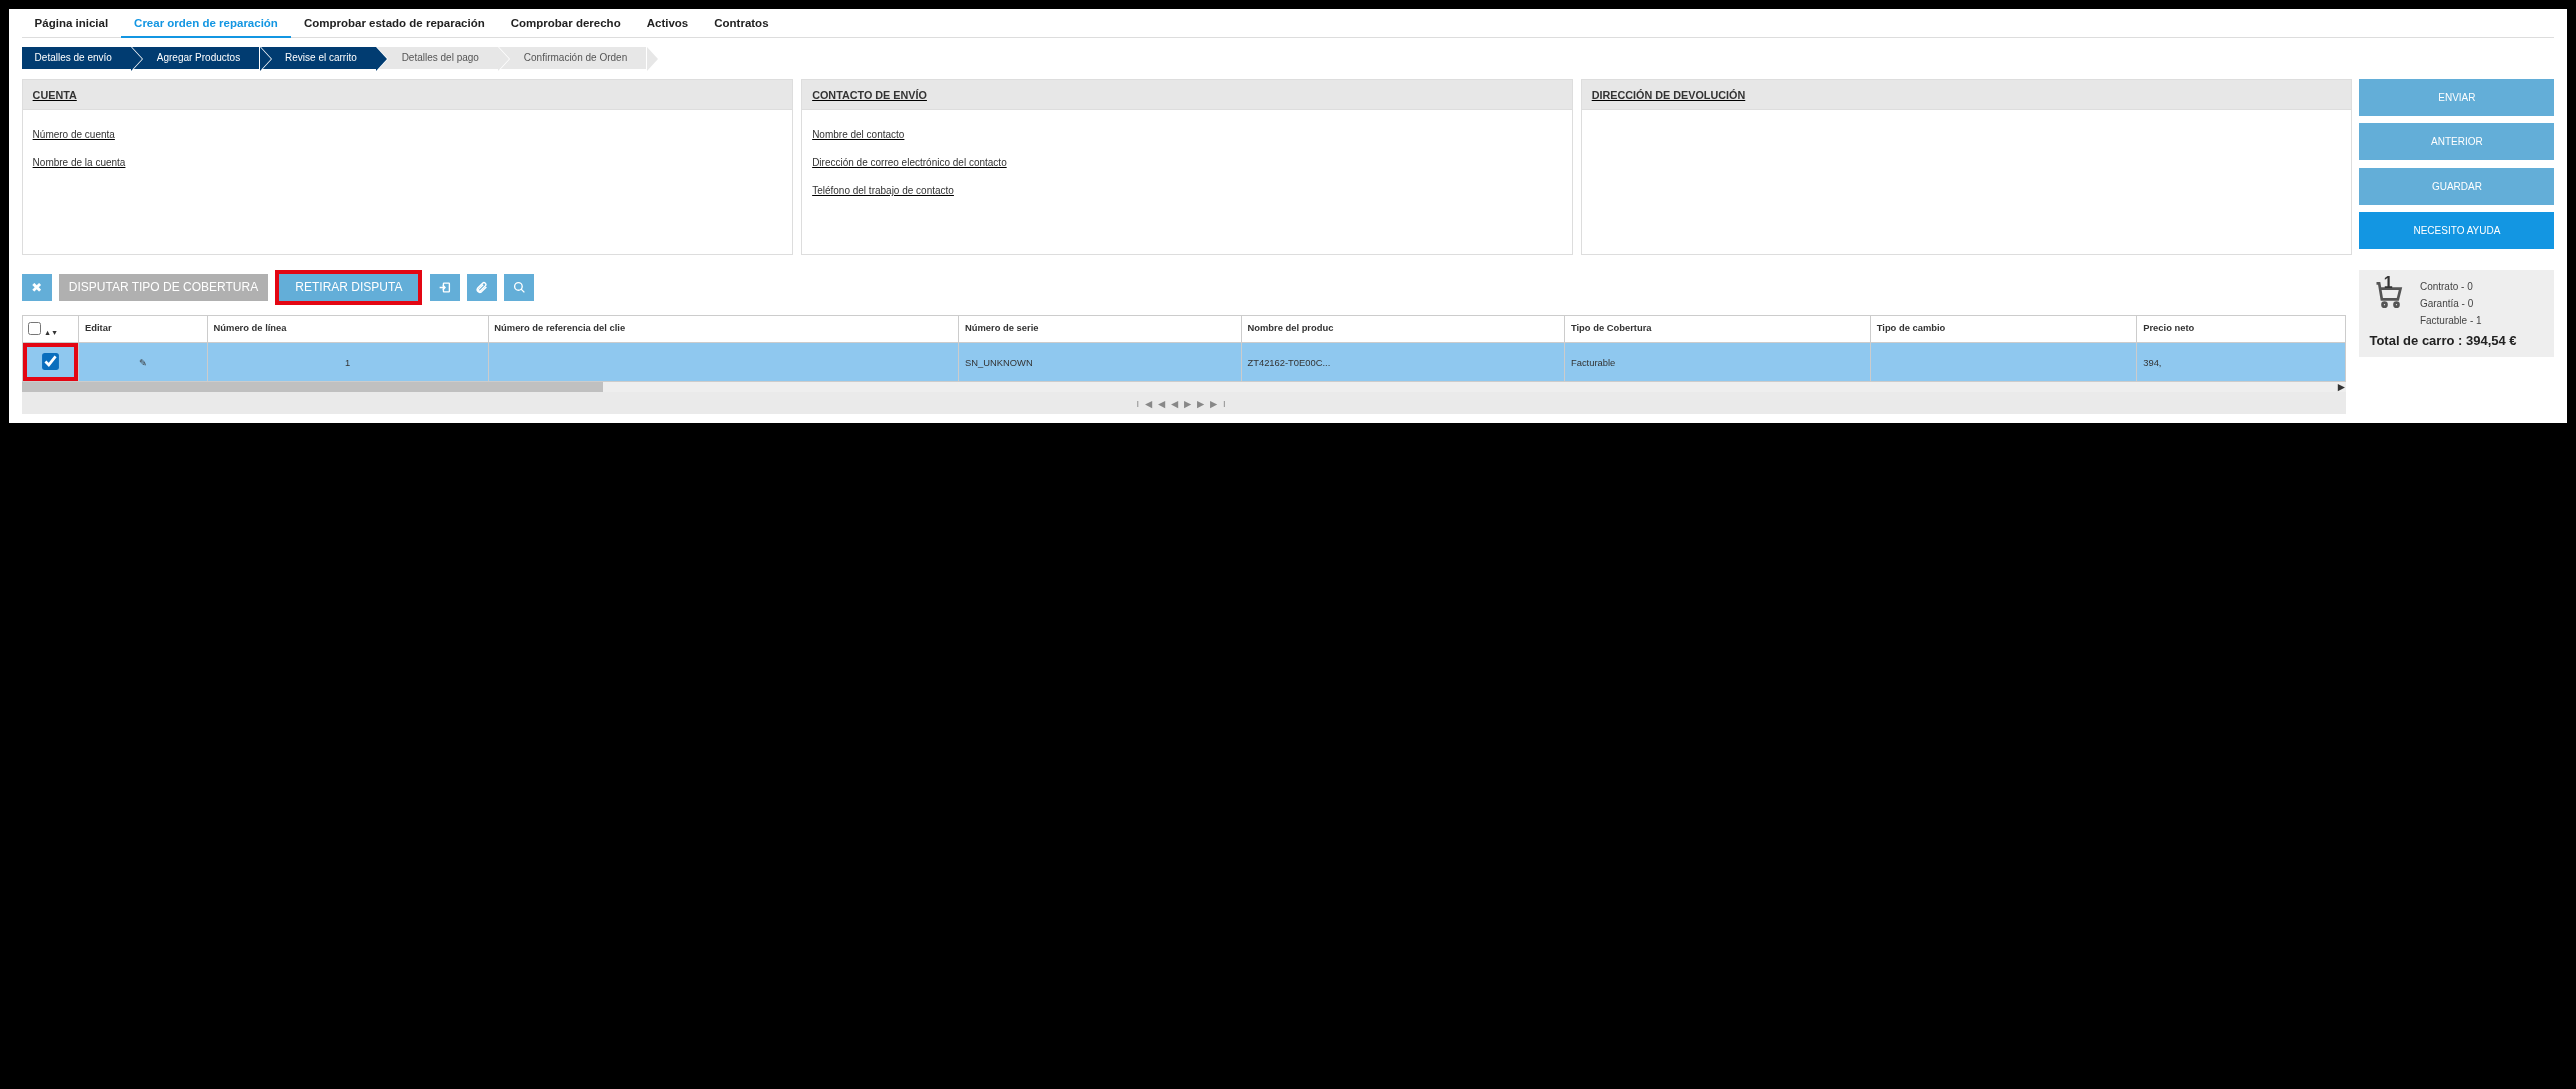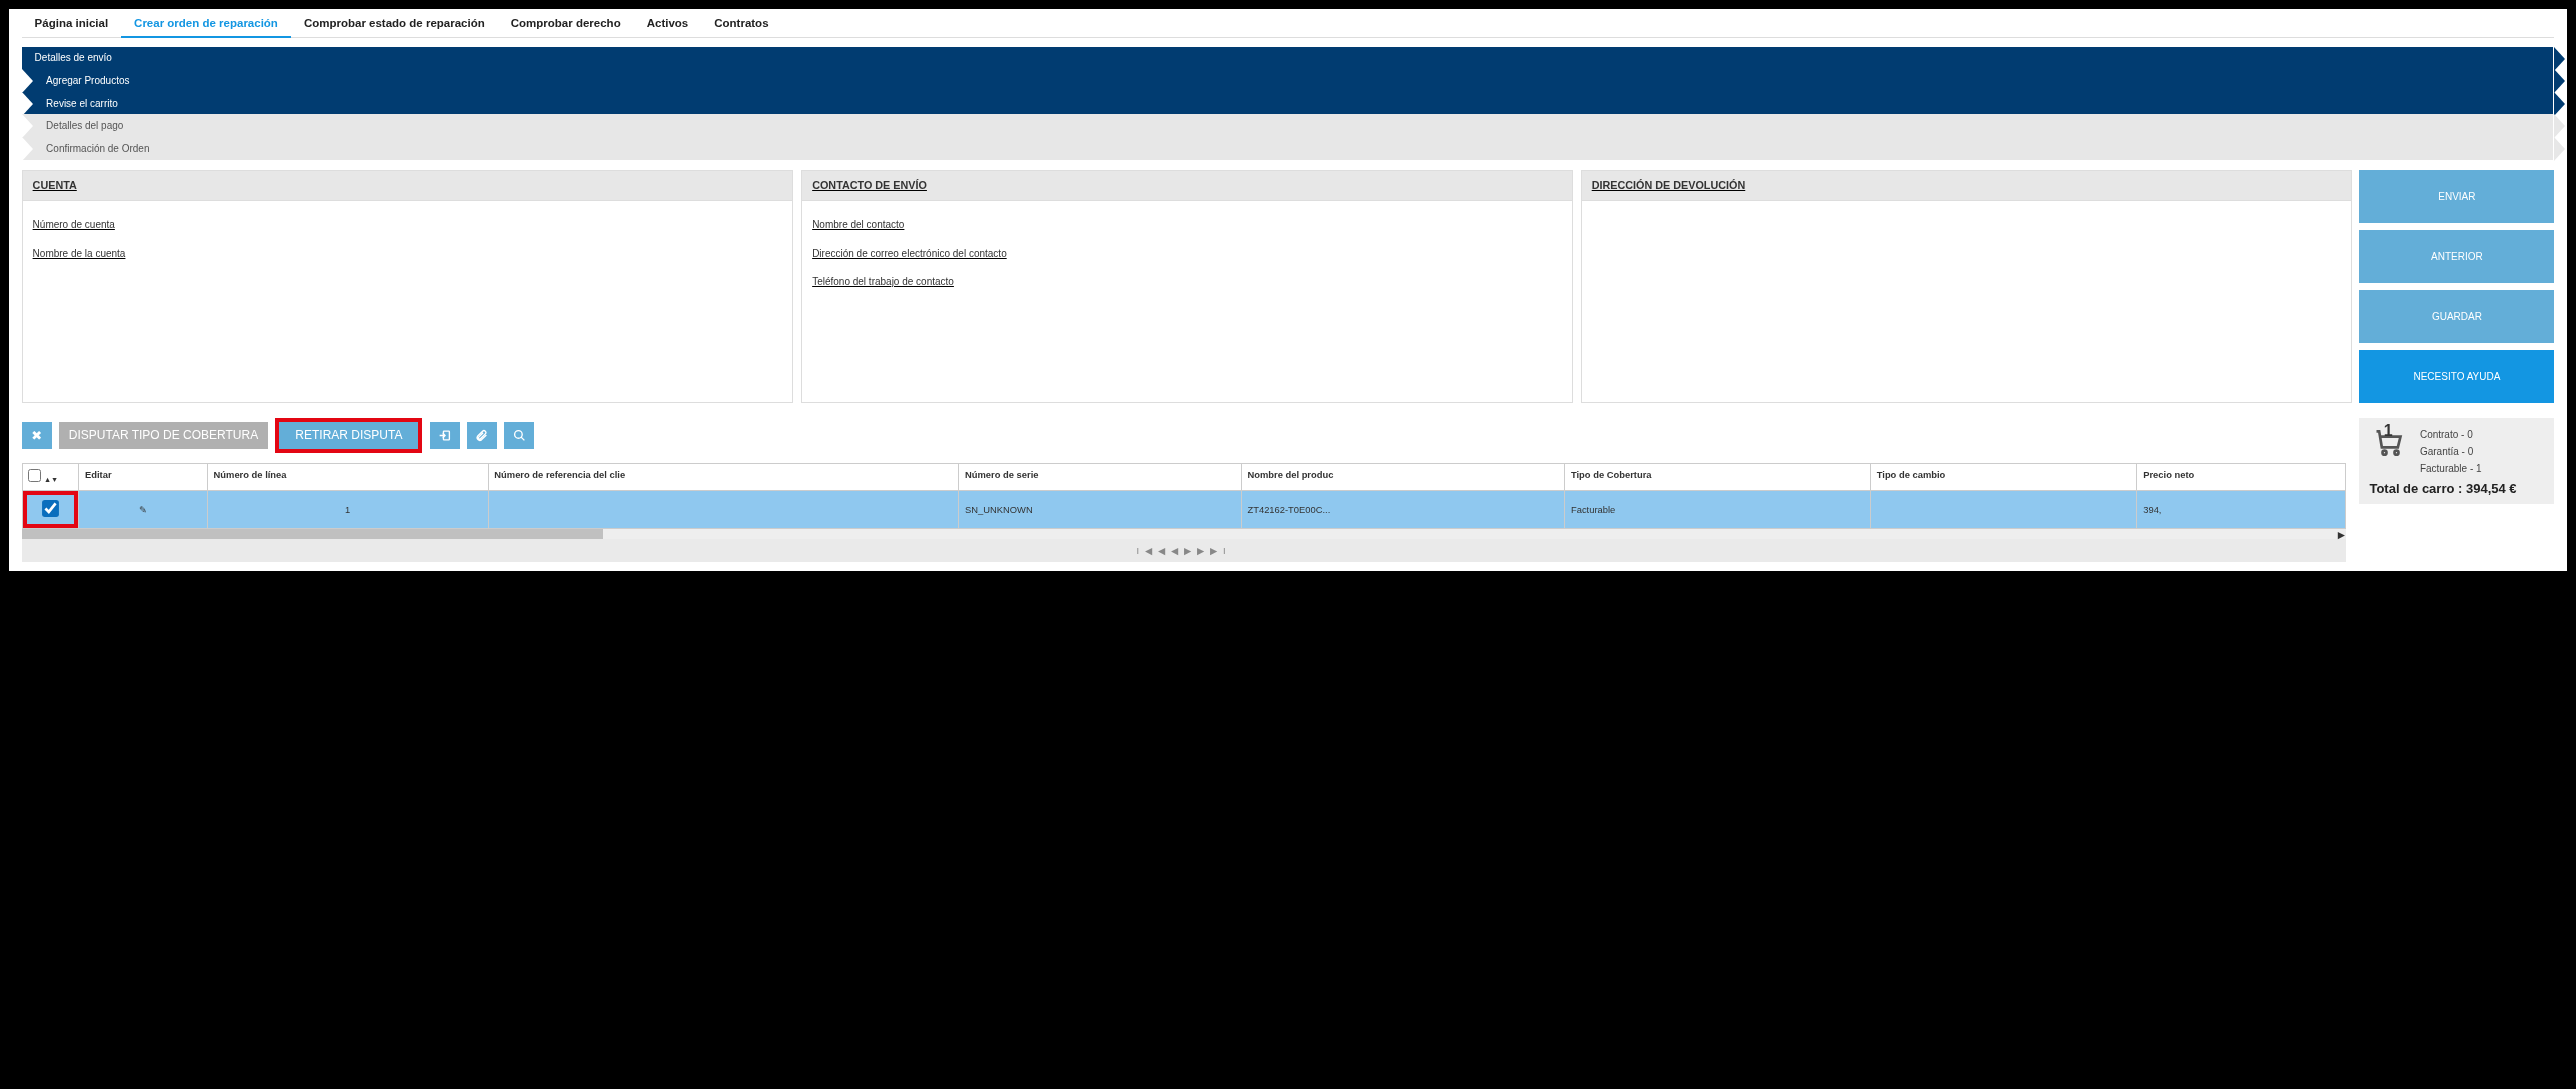--- a/index.html
+++ b/index.html
@@ -25,21 +25,20 @@
   cursor: pointer;
 }
 .topnav .nav-item.active {
   color: #1396e2;
   border-bottom: 2.9px solid #1396e2;
   margin-bottom: -1.4px;
 }
 .wizard {
   display: flex;
   margin-bottom: 10px;
-  flex-direction: column;
 }
 .wstep {
   position: relative;
   padding: 5.8px 19px 5.8px 24.5px;
   font-size: 10px;
   color: #fff;
   background: #013c71;
   margin-right: 1.4px;
 }
 .wstep.inactive {
@@ -105,21 +104,21 @@
 }
 .sidebar {
   width: 195px;
   display: flex;
   flex-direction: column;
   gap: 7.2px;
 }
 .btn {
   display: block;
   text-align: center;
-  padding: 21px 0;
+  padding: 13px 0;
   color: #fff;
   font-size: 10px;
   cursor: pointer;
   background: #63aed8;
 }
 .btn.dark { background: #1396e2; }
 
 .toolbar-row {
   display: flex;
   gap: 13px;

